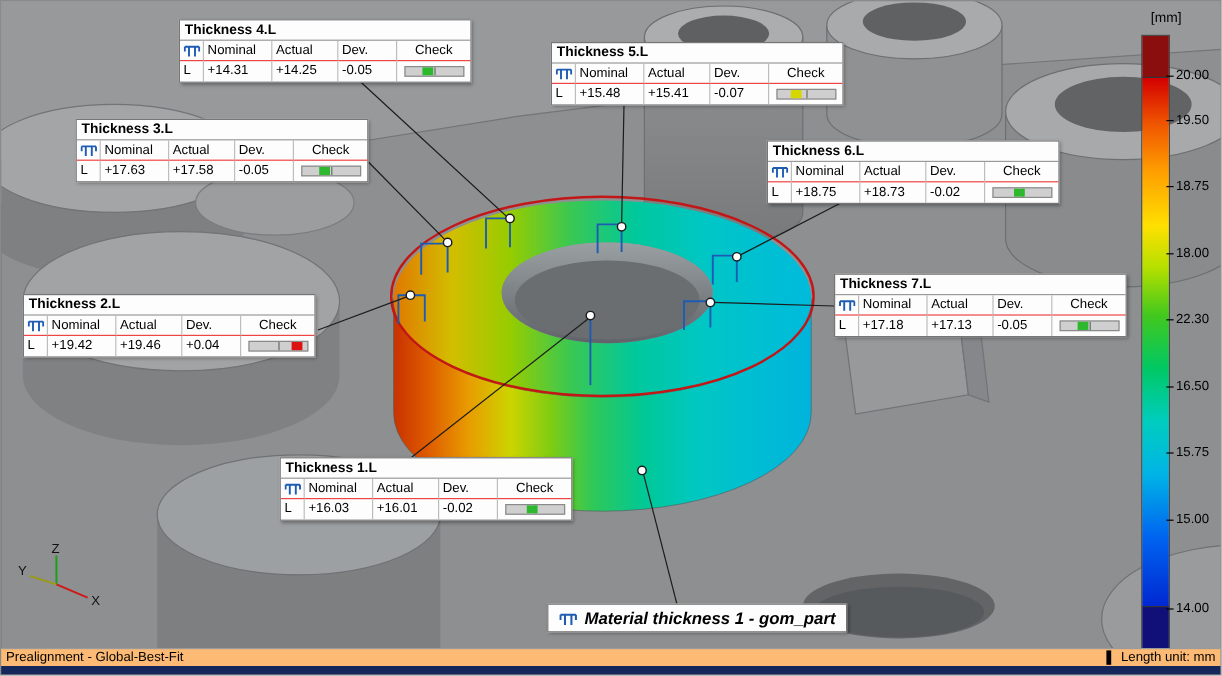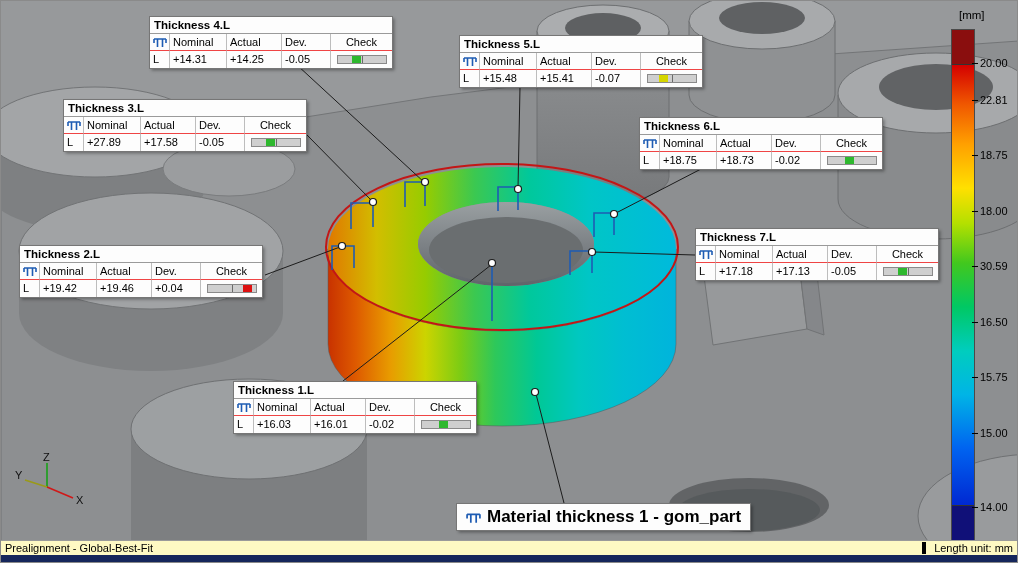--- a/index.html
+++ b/index.html
@@ -21,40 +21,40 @@
   .c-icon-cell { display:flex; align-items:center; justify-content:center; padding:1px 2px; }
   .check-cell { display:flex; align-items:center; justify-content:center; }
   .check-track { position:relative; width:50px; height:9px; background:#cfcfcf;
                  border:1px solid #8a8a8a; box-sizing:border-box; overflow:hidden; }
   .check-zero { position:absolute; left:50%; top:0; bottom:0; width:1px; background:#6a6a6a; }
   .check-marker { position:absolute; top:0; bottom:0; width:9px; background:#2eb82e; }
 
   
   .mat-label { position:absolute; display:flex; align-items:center; gap:6px;
                background:#fdfdfd; border:1px solid #767676; box-shadow:1.5px 1.5px 3px rgba(0,0,0,.35);
-               padding:3px 9px; font-size:17px; font-weight:bold; white-space:nowrap; }
+               padding:3px 9px; font-size:14px; font-weight:bold; white-space:nowrap;font-style:italic; }
 
   
   .colorbar { position:absolute; left:950px; top:28px; width:24px; height:512px;
               border:1px solid #4a4a4a; box-sizing:border-box; display:flex; flex-direction:column; }
   .cb-top { height:34px; background:#8a0e0e; border-bottom:1px solid #333; }
   .cb-grad { flex:1;
     background:linear-gradient(to bottom,#d40000 0%,#f05800 9%,#ffa000 18%,#ffe000 28%,
       #b4e000 36%,#42c81e 45%,#00c864 55%,#00cdbe 65%,#00b4e6 75%,#0064f0 87%,#0028d2 100%); }
   .cb-bottom { height:34px; background:#101078; border-top:1px solid #333; }
   .cb-unit { position:absolute; left:958px; top:8px; width:52px; font-size:11.5px; color:#000; }
   .cb-ticks { position:absolute; left:979px; top:0; width:39px; height:541px; }
   .cb-ticks span { position:absolute; left:0; font-size:11px; color:#000; }
   .cb-ticks span::before { content:""; position:absolute; left:-8px; top:6px; width:6px; height:1px; background:#000; }
 
   
   .triad { position:absolute; left:14px; top:450px; }
 
   
-  .statusbar { position:absolute; left:0; right:0; bottom:7px; height:15px; background:#fef9c3;
+  .statusbar { position:absolute; left:0; right:0; bottom:7px; height:15px; background:#fdba74;
                border-top:1px solid #9a9a9a; display:flex; justify-content:space-between; align-items:center;
                font-size:11px; color:#000; padding:0 4px; box-sizing:border-box; }
   .status-right { border-left:4px solid #000000; padding-left:8px;margin-left:37px; }
   .bottomstrip { position:absolute; left:0; right:0; bottom:0; height:7px; background:#15265b; }
 </style>
 </head>
 <body>
 
 <div class="stage">
   <div class="viewport">
@@ -223,21 +223,21 @@
         <div class="c-cell c-hd c-icon-cell">
             <svg width="14" height="12" viewBox="0 0 14 12">
               <path d="M1 3h12M1 3v4M13 3v4M4.5 3v8M9.5 3v8" stroke="#1e5cb3" stroke-width="1.6" fill="none"></path>
             </svg>
           </div>
         <div class="c-cell c-hd">Nominal</div>
         <div class="c-cell c-hd">Actual</div>
         <div class="c-cell c-hd">Dev.</div>
         <div class="c-cell c-hd" style="text-align:center">Check</div>
         <div class="c-cell">L</div>
-        <div class="c-cell num">+27.89</div>
+        <div class="c-cell num">+17.63</div>
         <div class="c-cell num">+17.58</div>
         <div class="c-cell num">-0.05</div>
         <div class="c-cell check-cell">
             <div class="check-track">
               <div class="check-zero"></div>
               <div class="check-marker" style="background: rgb(46, 184, 46); left: calc(36% - 3.2px);"></div>
             </div>
           </div>
       </div>
     </div>
@@ -350,24 +350,24 @@
     </div>
 
     <div class="cb-unit">[mm]</div>
     <div class="colorbar">
       <div class="cb-top"></div>
       <div class="cb-grad"></div>
       <div class="cb-bottom"></div>
     </div>
     <div class="cb-ticks">
       <span style="top:56px">20.00</span>
-      <span style="top:93px">22.81</span>
+      <span style="top:93px">19.50</span>
       <span style="top:148px">18.75</span>
       <span style="top:204px">18.00</span>
-      <span style="top:259px">30.59</span>
+      <span style="top:259px">22.30</span>
       <span style="top:315px">16.50</span>
       <span style="top:370px">15.75</span>
       <span style="top:426px">15.00</span>
       <span style="top:500px">14.00</span>
     </div>
 
     <svg class="triad" width="74" height="62" viewBox="0 0 74 62">
       <line x1="32" y1="36" x2="32" y2="12" stroke="#18a018" stroke-width="1.6"></line>
       <line x1="32" y1="36" x2="58" y2="47" stroke="#d01818" stroke-width="1.6"></line>
       <line x1="32" y1="36" x2="10" y2="29" stroke="#9a9a18" stroke-width="1.6"></line>

